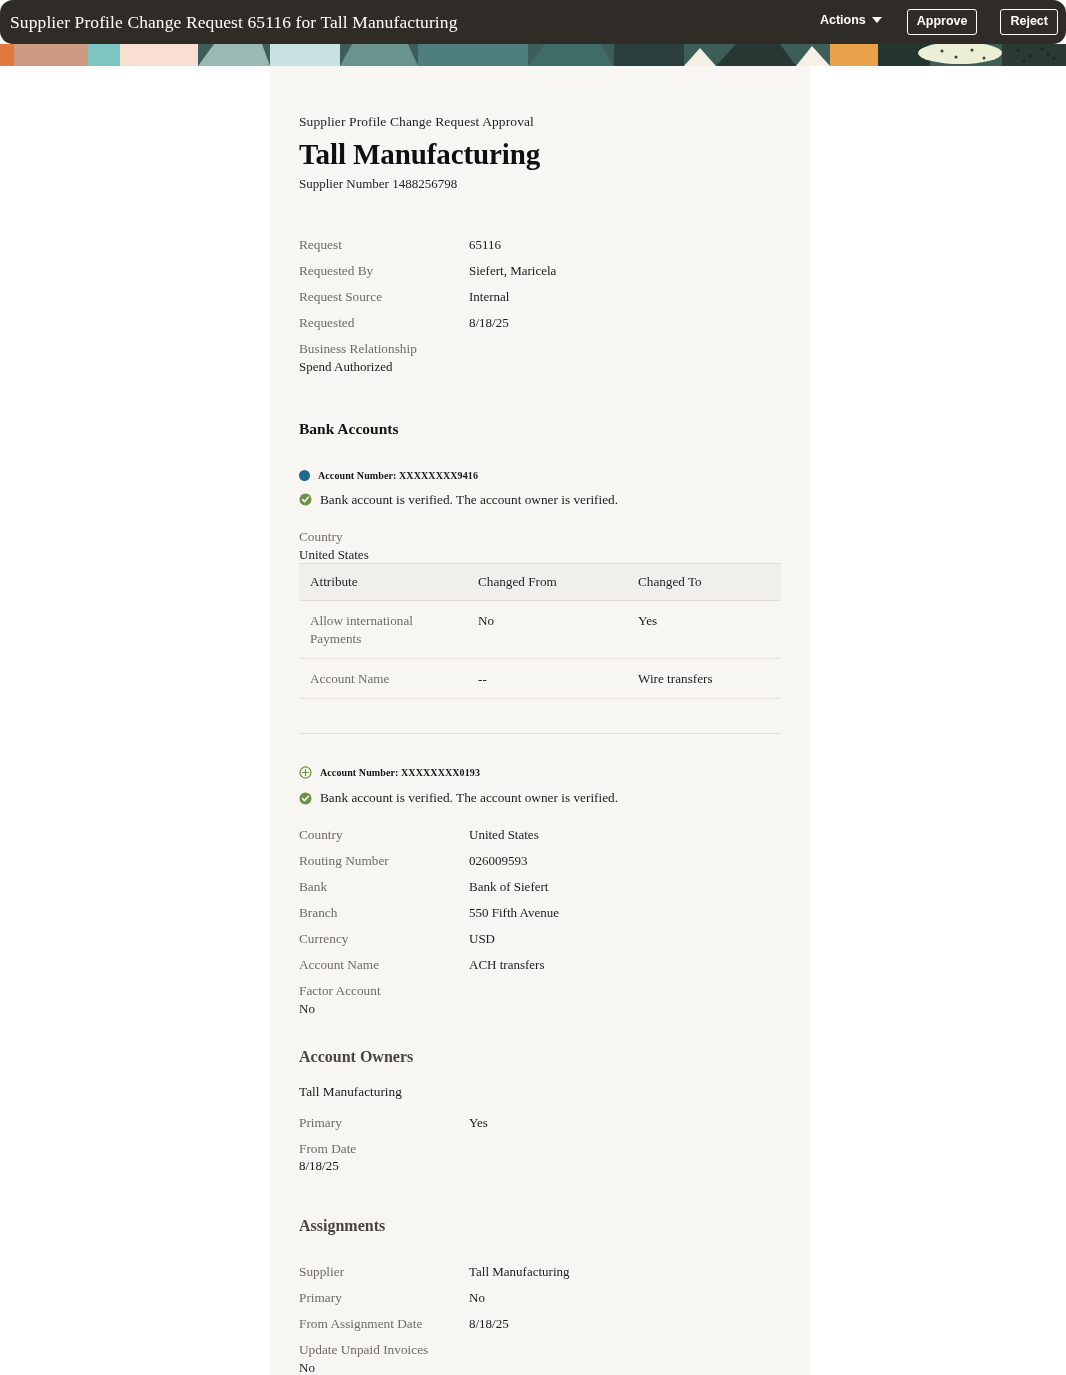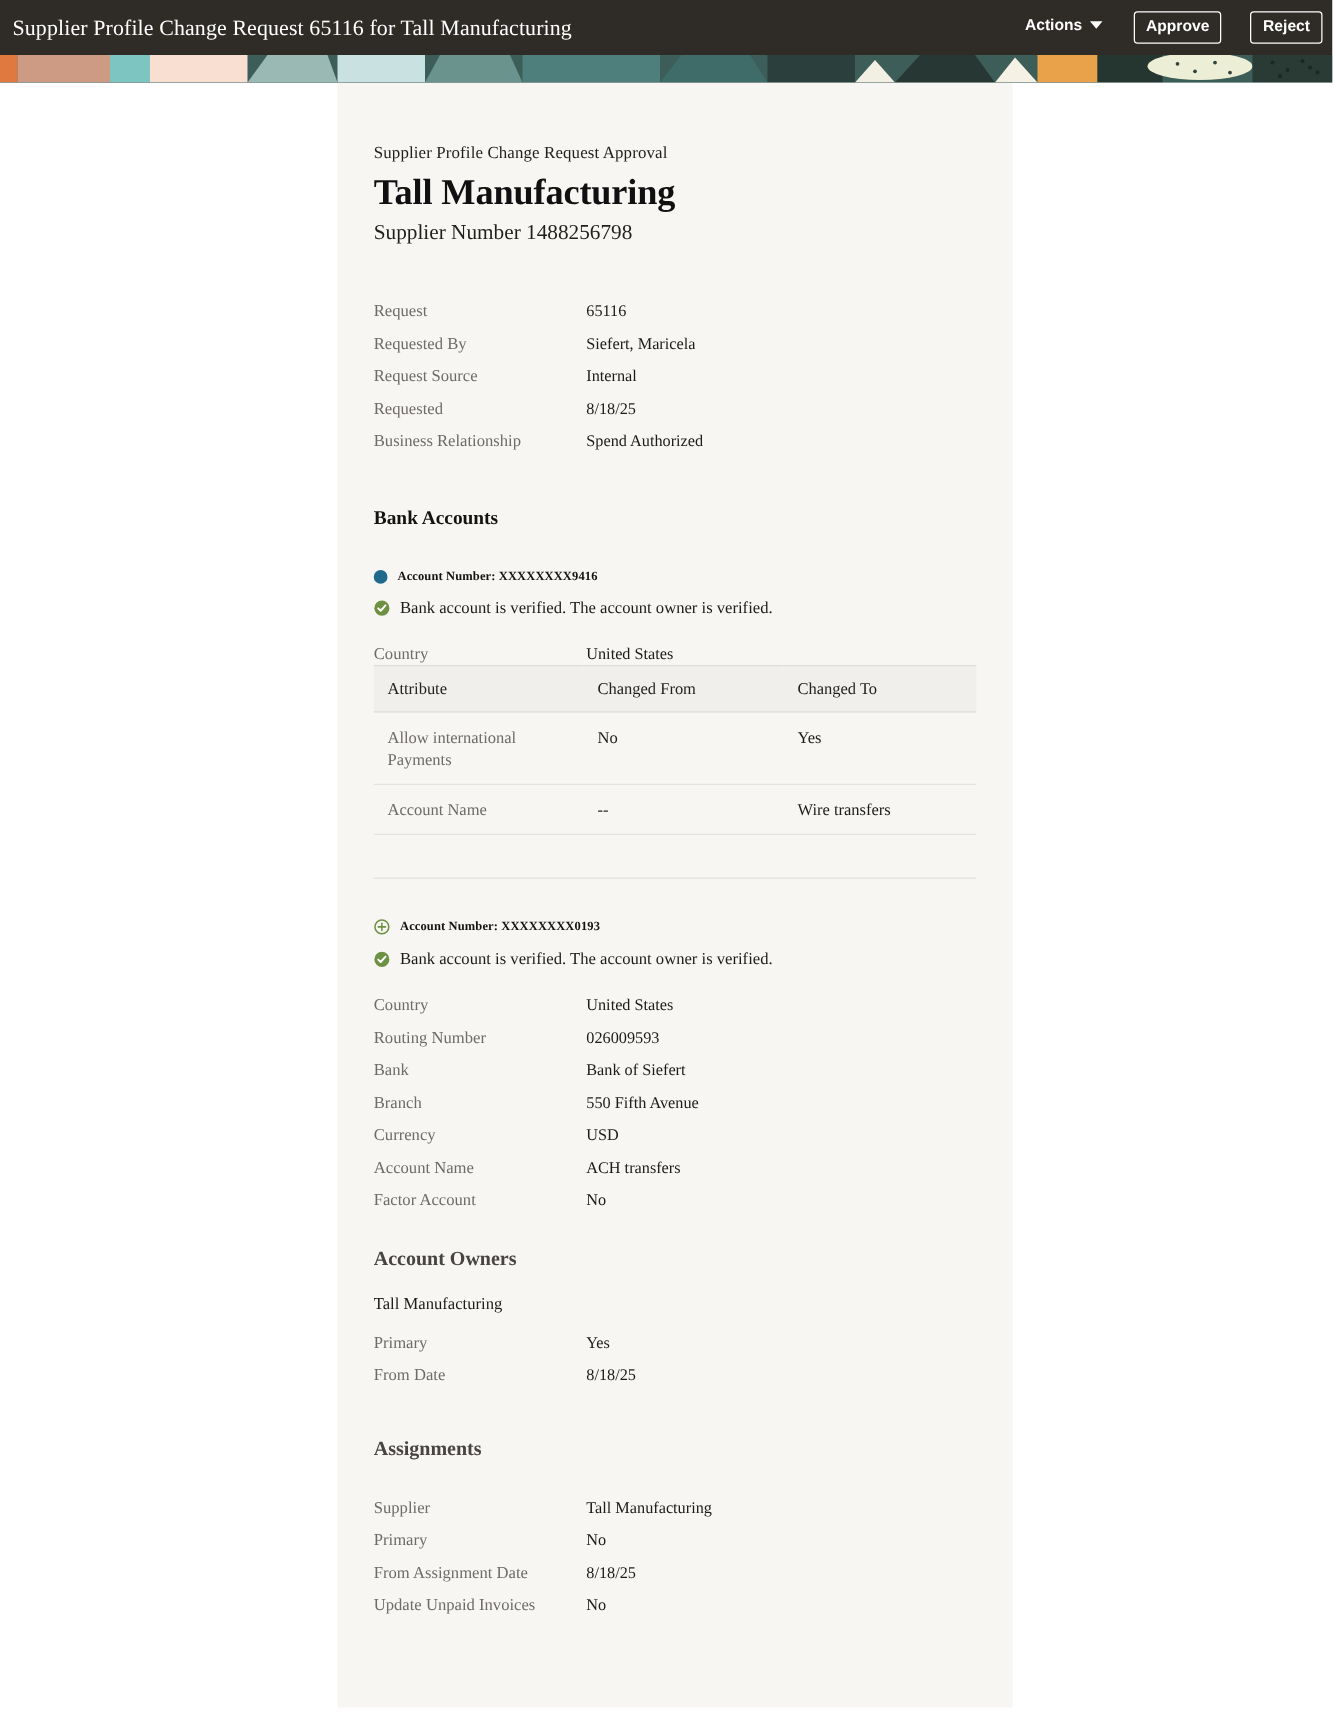--- a/index.html
+++ b/index.html
@@ -15,20 +15,21 @@
   
   .appbar {
     height: 44px;
     background: #2f2b27;
     display: flex;
     align-items: center;
     justify-content: space-between;
     padding: 0 8px 0 10px;
     position: relative;
     z-index: 5;
+    border-radius: 13px;
   }
   .appbar-title {
     color: #ffffff;
     font-size: 17.5px;
     letter-spacing: .1px;
     white-space: nowrap;
     font-family: "Liberation Serif", "DejaVu Serif", serif;
   }
   .appbar-right {
     display: flex;
@@ -99,29 +100,29 @@
   }
   .doc-title {
     font-size: 29px;
     font-weight: 700;
     color: #111010;
     margin: 0 0 6px 0;
     letter-spacing: -.1px;
     line-height: 1.12;
   }
   .subtitle {
-    font-size: 17px;
+    font-size: 13px;
     color: #201f1e;
     margin: 0 0 44px 0;
   }
 
   
   .dl { width: 100%; }
   .dl-row { display: flex; align-items: flex-start; margin-bottom: 8px; }
-  .dl-row:last-child { margin-bottom: 0; }
+  .dl-row:last-child { margin-bottom: 0; flex-direction: column; }
   .dl-label {
     width: 170px;
     min-width: 170px;
     font-size: 13.3px;
     color: #6e6b68;
     line-height: 1.35;
   }
   .dl-value {
     font-size: 13px;
     color: #1c1b1a;

